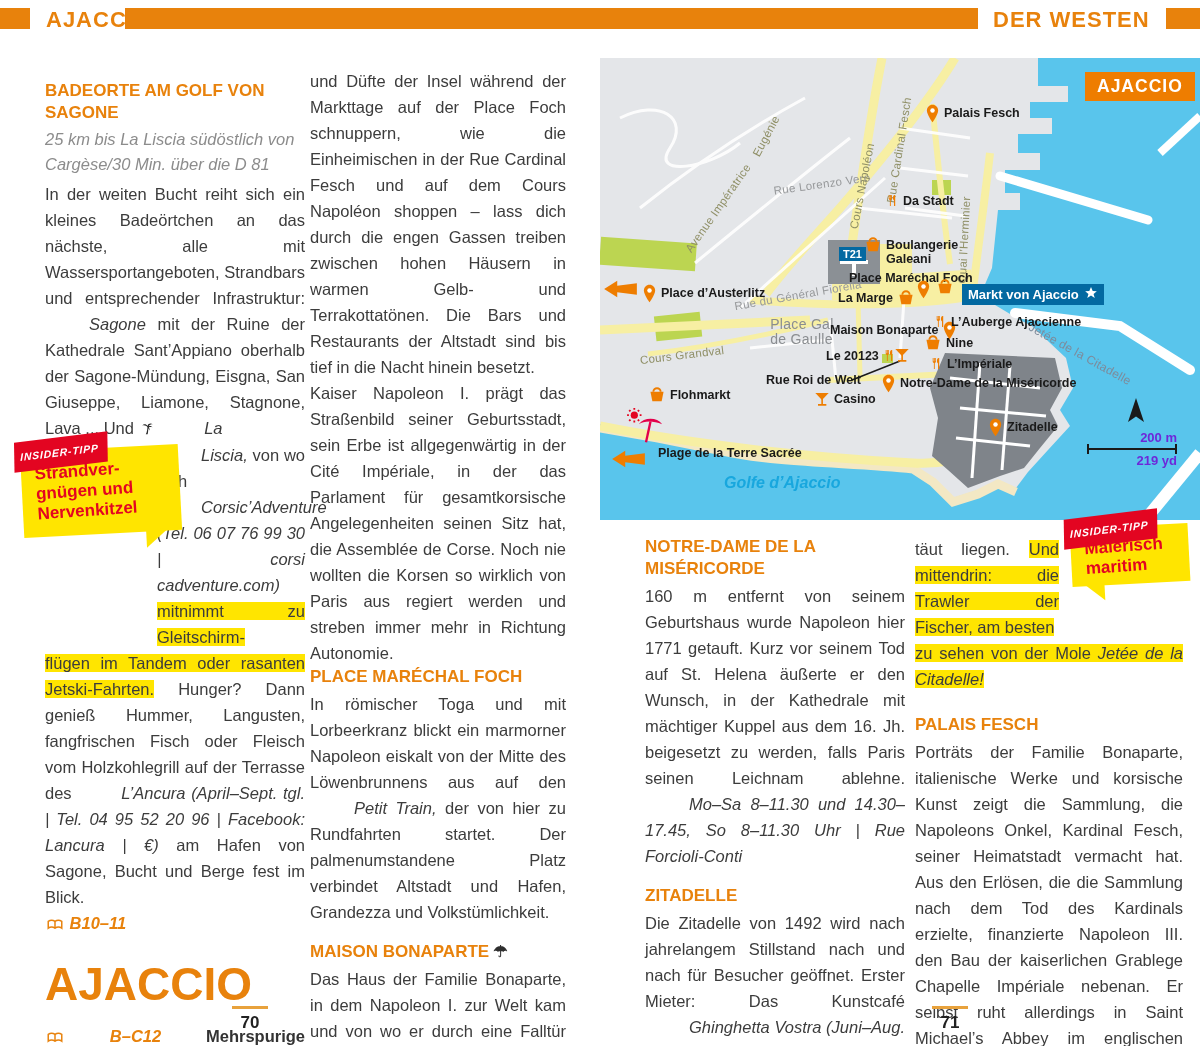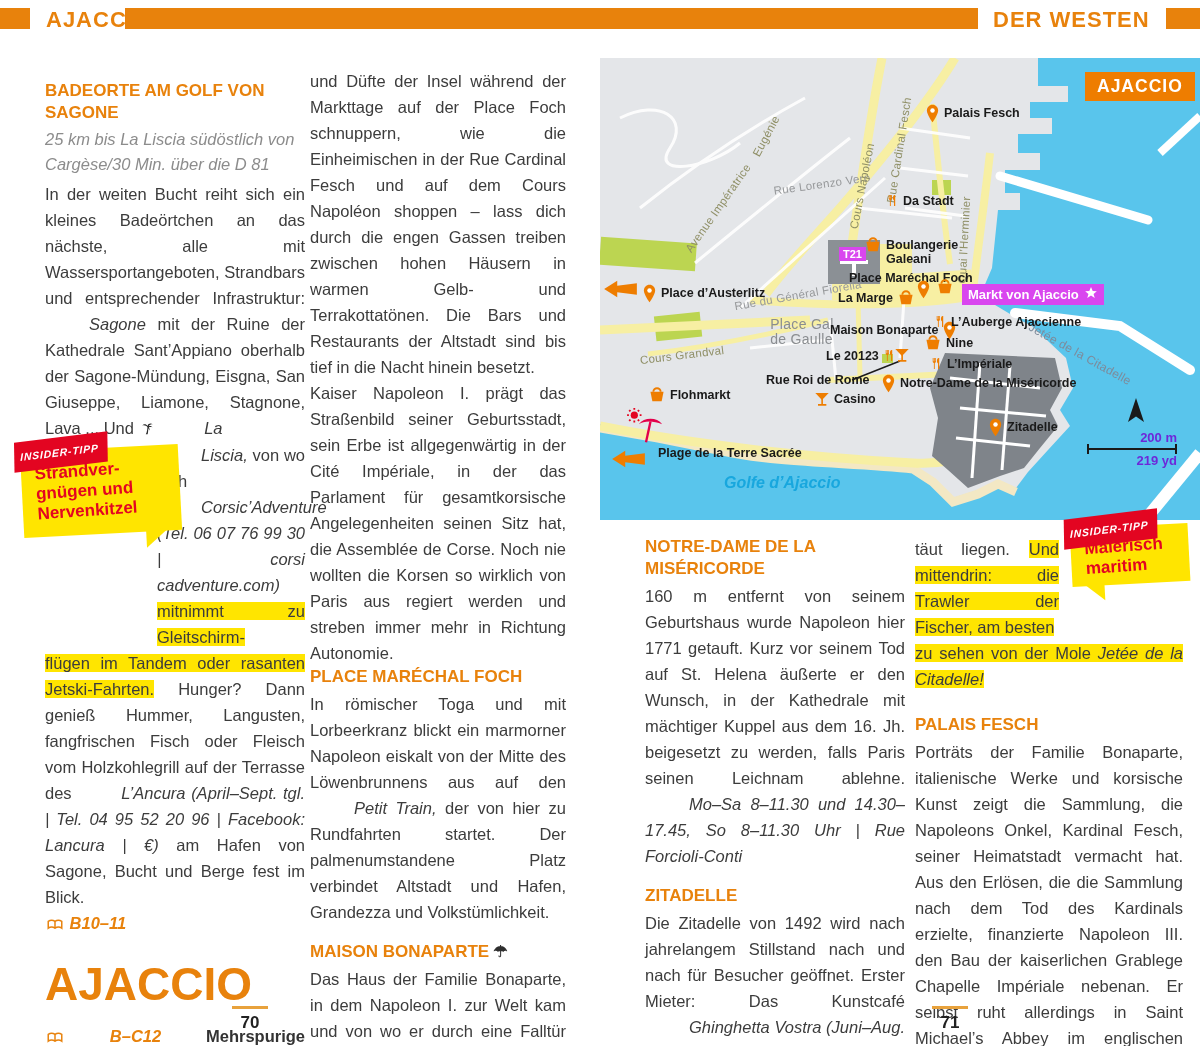--- a/index.html
+++ b/index.html
@@ -47,21 +47,21 @@
   .map .overlay{position:absolute;left:0;top:0;width:600px;height:462px;}
   .street{position:absolute;font-size:11.5px;color:#8F8F66;white-space:pre-line;transform-origin:center;
           font-weight:normal;letter-spacing:.3px;}
   .street.gray{color:#97999B;}
   .street.jetee{color:#7D8B9B;font-size:12px;}
   .street.place{color:#8A8D90;font-size:14px;line-height:15px;}
   .sealabel{position:absolute;color:#18A7DE;font-style:italic;font-weight:bold;font-size:16px;}
   .poi{position:absolute;display:flex;align-items:flex-start;gap:4px;}
   .poi .lbl{font-size:12.5px;font-weight:bold;color:#1a1a1a;white-space:pre-line;line-height:14px;padding-top:2px;}
   .poi.rev{flex-direction:row-reverse;}
-  .badge{background:#d946ef;color:#fff;font-weight:bold;padding:2px 6px;font-size:13px;display:flex;align-items:center;gap:5px;white-space:nowrap;}
+  .badge{background:#0369a1;color:#fff;font-weight:bold;padding:2px 6px;font-size:13px;display:flex;align-items:center;gap:5px;white-space:nowrap;}
   .badge.small{font-size:11px;padding:1px 4px;}
   .mapname{position:absolute;left:485px;top:14px;background:#EE7D00;color:#fff;font-weight:bold;
            font-size:17.5px;letter-spacing:1px;padding:4px 12px;}
   .scale{position:absolute;left:487px;top:372px;width:90px;text-align:right;color:#6d28d9;font-weight:bold;font-size:13px;}
   .scale .line{position:relative;height:2px;background:#1a1a1a;margin:3px 0;}
   .scale .line:before,.scale .line:after{content:"";position:absolute;top:-4px;width:2px;height:10px;background:#1a1a1a;}
   .scale .line:before{left:0;}  .scale .line:after{right:0;}
   .north{position:absolute;left:528px;top:340px;}
 </style>
 </head>
@@ -293,21 +293,21 @@
         <div class="poi" style="left: 330px; top: 297px;">
           <span><svg viewBox="0 0 24 24" width="13" height="17">
               <g fill="#EE7D00">
                 <path d="M5 2v6.5C5 10 6 11 7.2 11.2V22h1.6V11.2C10 11 11 10 11 8.5V2H9.6v6H8.8V2H7.2v6H6.4V2z"></path>
                 <path d="M16 2c-1.8 0-3.2 2.3-3.2 5.2 0 2.1.8 3.9 2 4.6V22H17V2z"></path>
               </g>
             </svg></span>
           <span class="lbl">L’Impériale</span>
         </div>
         <div class="poi" style="left: 166px; top: 313px;">
-          <span class="lbl">Rue Roi de Rome</span>
+          <span class="lbl">Rue Roi de Welt</span>
         </div>
         <div class="poi" style="left: 281px; top: 316px;">
           <span><svg viewBox="0 0 24 30" width="15" height="19">
               <path d="M12 1C6.9 1 3 5 3 10c0 6.5 9 19 9 19s9-12.5 9-19c0-5-3.9-9-9-9z" fill="#EE7D00"></path>
               <circle cx="12" cy="10" r="3.6" fill="#fff"></circle>
             </svg></span>
           <span class="lbl">Notre-Dame de la Miséricorde</span>
         </div>
         <div class="poi" style="left: 48px; top: 328px;">
           <span><svg viewBox="0 0 24 22" width="18" height="16">

